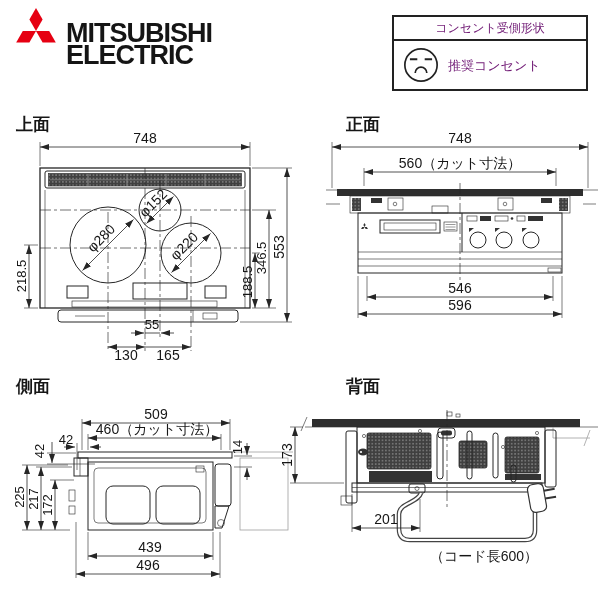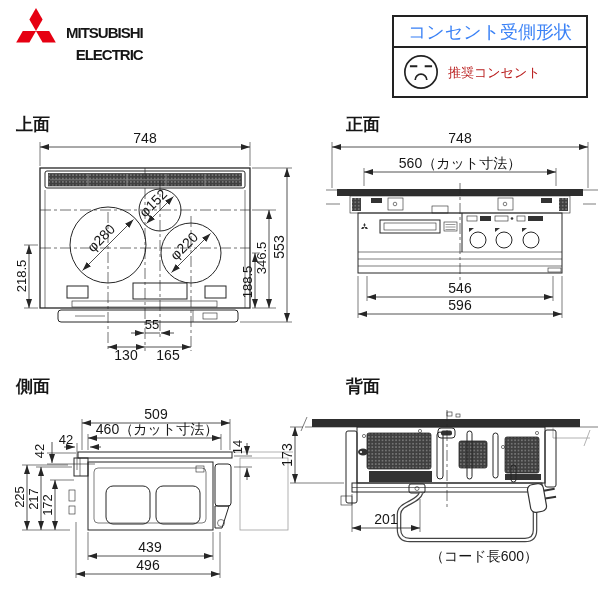--- a/index.html
+++ b/index.html
@@ -2,27 +2,27 @@
 <html><head>
 <meta charset="utf-8">
 <style>
   html,body{margin:0;padding:0;background:#fff;}
   .stage{position:relative;width:600px;height:600px;background:#fff;overflow:hidden;
          font-family:"Liberation Sans","DejaVu Sans",sans-serif;}
   
   .logo{position:absolute;left:10px;top:8px;display:flex;align-items:flex-start;}
   .logo svg{display:block;}
   .brand-text{margin-left:4px;margin-top:14px;color:#151515;font-weight:bold;
-              font-size:15px;line-height:22px;letter-spacing:-1px;text-align:right;}
+              font-size:27px;line-height:22px;letter-spacing:-1px;}
   
   .outlet-box{position:absolute;left:392px;top:15px;width:192px;border:2px solid #222;background:#fff;}
-  .outlet-title{border-bottom:2px solid #222;text-align:center;font-size:18px;
-                padding:3px 0 2px;color:#3b82f6;font-weight:500;}
+  .outlet-title{border-bottom:2px solid #222;text-align:center;font-size:12px;
+                padding:3px 0 2px;color:#701a75;font-weight:500;}
   .outlet-body{display:flex;align-items:center;gap:8px;padding:5px 6px 5px 8px;}
-  .outlet-text{font-size:13px;line-height:17px;color:#b91c1c;font-weight:500;white-space:nowrap;}
+  .outlet-text{font-size:13px;line-height:17px;color:#701a75;font-weight:500;white-space:nowrap;}
   
   svg.drawing{position:absolute;left:0;top:0;}
   .ln{stroke:#262626;stroke-width:1;fill:none}
   .thk{stroke:#262626;stroke-width:1.3;fill:none}
   .thin{stroke:#262626;stroke-width:.6;fill:none}
   .dim{stroke:#262626;stroke-width:.8;fill:none}
   .ctr{stroke:#262626;stroke-width:.65;stroke-dasharray:11 3 3 3;fill:none}
   .lt{stroke:#9f9f9f;stroke-width:.8;fill:none}
   text{font-family:"Liberation Sans","DejaVu Sans",sans-serif;fill:#161616;}
   .txt{font-size:14px;text-anchor:middle;}

